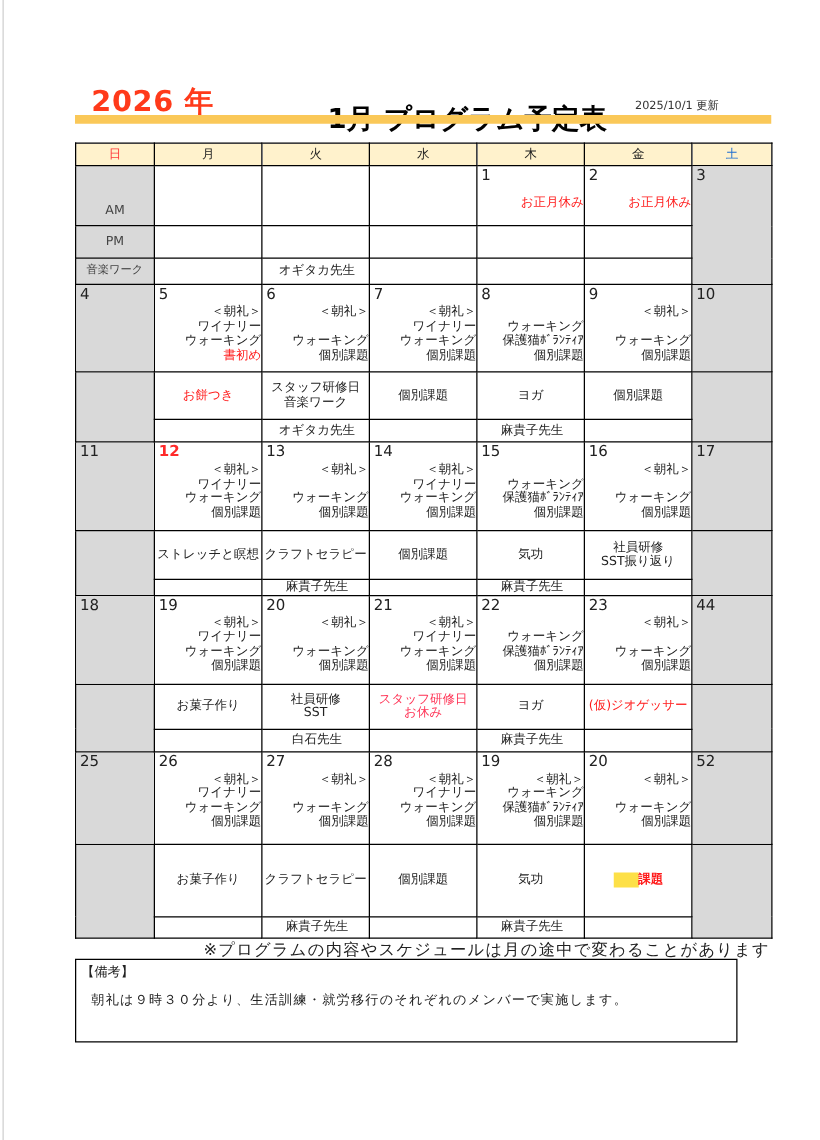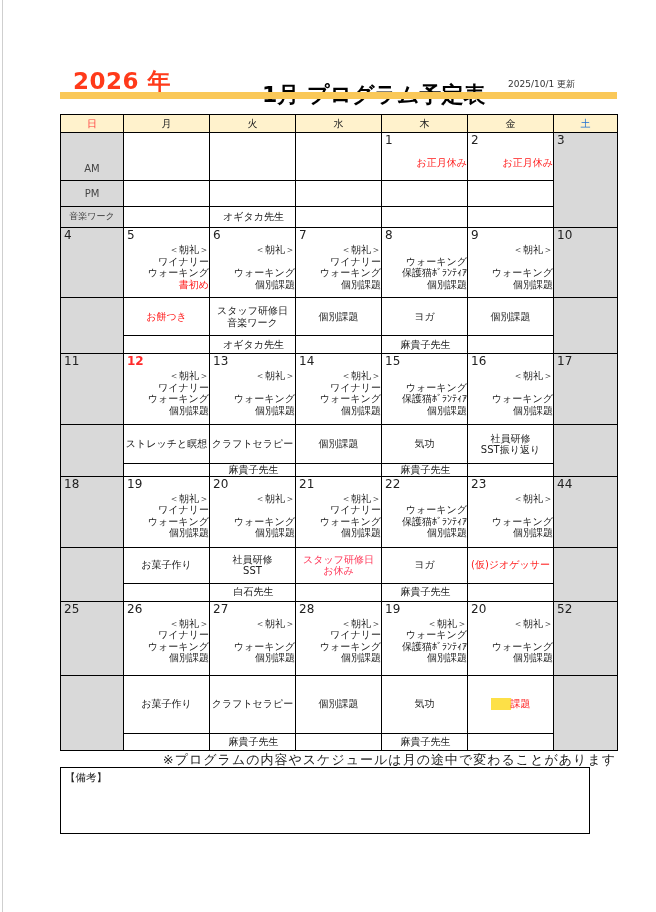--- a/index.html
+++ b/index.html
@@ -258,30 +258,31 @@
     <td class="gray numcell">
           <span class="num">52</span>
         </td>
   </tr>
   <tr style="height:58px">
     <td class="gray" rowspan="2"></td>
     <td>お菓子作り</td>
     <td>クラフトセラピー</td>
     <td>個別課題</td>
     <td>気功</td>
-    <td><span class="overlay">個別</span><span class="red" style="font-weight:normal">課題</span></td>
+    <td><span class="overlay">個別</span><span class="red" style="font-weight:bold">課題</span></td>
     <td class="gray" rowspan="2"></td>
   </tr>
   <tr style="height:17px">
     <td class="staff"></td>
     <td class="staff">麻貴子先生</td>
     <td class="staff"></td>
     <td class="staff">麻貴子先生</td>
     <td class="staff"></td>
   </tr>
 </tbody>
   </table>
 
 <div class="note">※プログラムの内容やスケジュールは月の途中で変わることがあります</div>
 
 <div class="remarks">
   <div class="remarks-title">【備考】</div>
+  <div class="remarks-text">朝礼は９時３０分より、生活訓練・就労移行のそれぞれのメンバーで実施します。</div>
 </div>
 
 </body></html>

